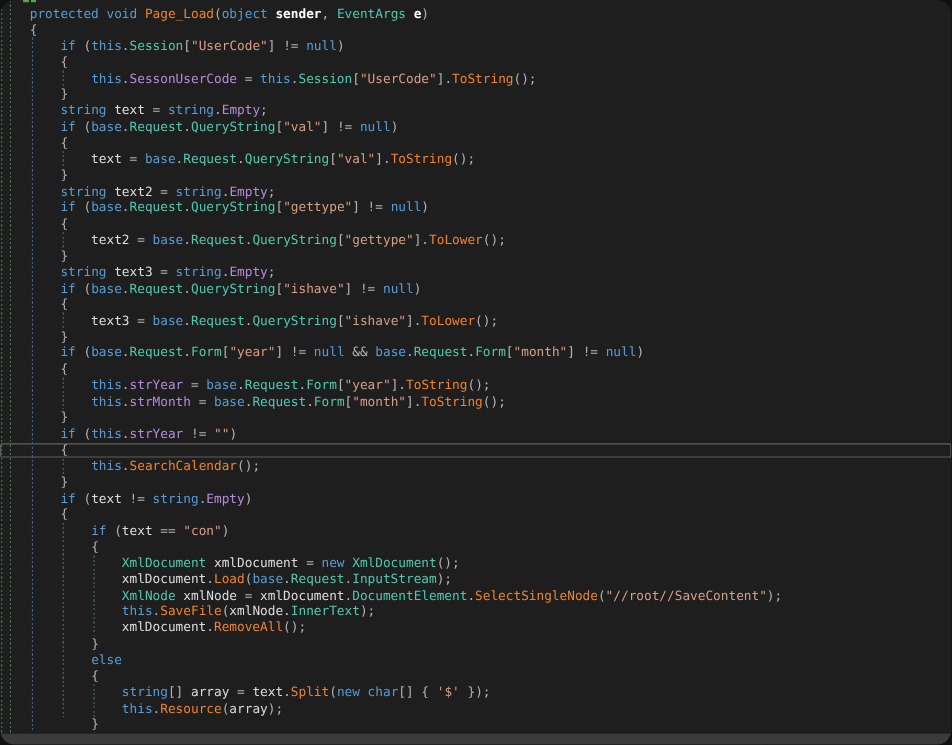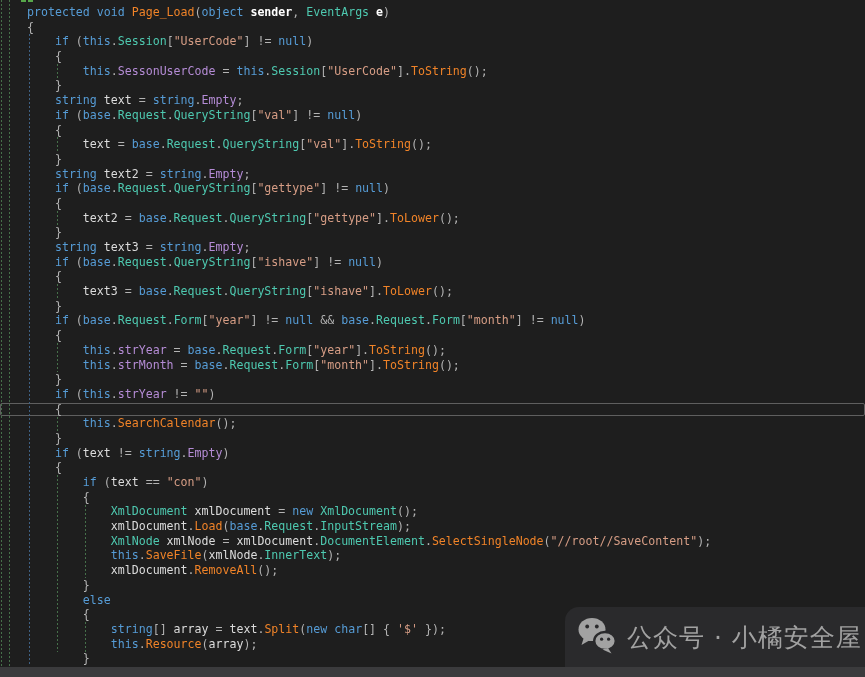--- a/index.html
+++ b/index.html
@@ -1,17 +1,17 @@
 <!DOCTYPE html>
 <html><head>
 <meta charset="utf-8">
 <style>
   html,body{margin:0;padding:0;background:#111;}
   .screen{position:relative;width:865px;height:677px;background:#1e1e1e;overflow:hidden;
-          font-family:"DejaVu Sans Mono",monospace;}
+          font-family:"DejaVu Sans Mono",monospace;border-radius:14px;}
   .code-area{position:absolute;left:0;top:0;right:0;bottom:10px;padding:5px 0 0 27px;
              font-size:11.6px;line-height:14.7px;white-space:pre;color:#dcdcdc;z-index:3;}
   .code-line{height:14.7px;}
   .guide{position:absolute;width:1px;z-index:2;}
   .guide-green{background:repeating-linear-gradient(180deg,#46704a 0 2px,transparent 2px 4px);}
   .guide-blue{background:repeating-linear-gradient(180deg,#3f6184 0 2px,transparent 2px 4px);}
   .current-line-box{position:absolute;left:0;right:0;height:11.5px;border:1px solid #5f5f5f;
                     border-radius:2px;z-index:1;background:transparent;}
   .comment-fragment{position:absolute;left:21px;top:0;width:14px;height:2px;
                     background:repeating-linear-gradient(90deg,#57a64a 0 5px,transparent 5px 7px);z-index:3;}
@@ -38,34 +38,15 @@
       <div class="guide guide-green" style="left: 57px; top: 284.3px; height: 14.7px;"></div>
       <div class="guide guide-green" style="left: 57px; top: 343.1px; height: 29.4px;"></div>
       <div class="guide guide-green" style="left: 57px; top: 416.6px; height: 14.7px;"></div>
       <div class="guide guide-green" style="left: 57px; top: 475.4px; height: 176.4px;"></div>
       <div class="guide guide-green" style="left: 85px; top: 504.8px; height: 73.5px;"></div>
       <div class="guide guide-green" style="left: 85px; top: 622.4px; height: 29.4px;"></div>
     </div>
   <div class="current-line-box" id="current-line-box" style="top: 402.9px;"></div>
   <div class="code-area" id="code-area"><div class="code-line"><span style="color: rgb(86, 156, 214);">protected</span><span style="color: rgb(220, 220, 220);"> </span><span style="color: rgb(86, 156, 214);">void</span><span style="color: rgb(220, 220, 220);"> </span><span style="color: rgb(240, 131, 40);">Page_Load</span><span style="color: rgb(180, 180, 180);">(</span><span style="color: rgb(86, 156, 214);">object</span><span style="color: rgb(220, 220, 220);"> </span><span style="color: rgb(255, 255, 255); font-weight: bold;">sender</span><span style="color: rgb(180, 180, 180);">, </span><span style="color: rgb(78, 201, 176);">EventArgs</span><span style="color: rgb(220, 220, 220);"> </span><span style="color: rgb(255, 255, 255); font-weight: bold;">e</span><span style="color: rgb(180, 180, 180);">)</span></div><div class="code-line"><span style="color: rgb(180, 180, 180);">{</span></div><div class="code-line"><span style="color: rgb(220, 220, 220);">    </span><span style="color: rgb(86, 156, 214);">if</span><span style="color: rgb(180, 180, 180);"> (</span><span style="color: rgb(86, 156, 214);">this</span><span style="color: rgb(180, 180, 180);">.</span><span style="color: rgb(78, 201, 176);">Session</span><span style="color: rgb(180, 180, 180);">[</span><span style="color: rgb(214, 157, 133);">"UserCode"</span><span style="color: rgb(180, 180, 180);">] != </span><span style="color: rgb(86, 156, 214);">null</span><span style="color: rgb(180, 180, 180);">)</span></div><div class="code-line"><span style="color: rgb(220, 220, 220);">    </span><span style="color: rgb(180, 180, 180);">{</span></div><div class="code-line"><span style="color: rgb(220, 220, 220);">        </span><span style="color: rgb(86, 156, 214);">this</span><span style="color: rgb(180, 180, 180);">.</span><span style="color: rgb(181, 140, 214);">SessonUserCode</span><span style="color: rgb(180, 180, 180);"> = </span><span style="color: rgb(86, 156, 214);">this</span><span style="color: rgb(180, 180, 180);">.</span><span style="color: rgb(78, 201, 176);">Session</span><span style="color: rgb(180, 180, 180);">[</span><span style="color: rgb(214, 157, 133);">"UserCode"</span><span style="color: rgb(180, 180, 180);">].</span><span style="color: rgb(240, 131, 40);">ToString</span><span style="color: rgb(180, 180, 180);">();</span></div><div class="code-line"><span style="color: rgb(220, 220, 220);">    </span><span style="color: rgb(180, 180, 180);">}</span></div><div class="code-line"><span style="color: rgb(220, 220, 220);">    </span><span style="color: rgb(86, 156, 214);">string</span><span style="color: rgb(220, 220, 220);"> text </span><span style="color: rgb(180, 180, 180);">= </span><span style="color: rgb(86, 156, 214);">string</span><span style="color: rgb(180, 180, 180);">.</span><span style="color: rgb(181, 140, 214);">Empty</span><span style="color: rgb(180, 180, 180);">;</span></div><div class="code-line"><span style="color: rgb(220, 220, 220);">    </span><span style="color: rgb(86, 156, 214);">if</span><span style="color: rgb(180, 180, 180);"> (</span><span style="color: rgb(86, 156, 214);">base</span><span style="color: rgb(180, 180, 180);">.</span><span style="color: rgb(78, 201, 176);">Request</span><span style="color: rgb(180, 180, 180);">.</span><span style="color: rgb(78, 201, 176);">QueryString</span><span style="color: rgb(180, 180, 180);">[</span><span style="color: rgb(214, 157, 133);">"val"</span><span style="color: rgb(180, 180, 180);">] != </span><span style="color: rgb(86, 156, 214);">null</span><span style="color: rgb(180, 180, 180);">)</span></div><div class="code-line"><span style="color: rgb(220, 220, 220);">    </span><span style="color: rgb(180, 180, 180);">{</span></div><div class="code-line"><span style="color: rgb(220, 220, 220);">        text </span><span style="color: rgb(180, 180, 180);">= </span><span style="color: rgb(86, 156, 214);">base</span><span style="color: rgb(180, 180, 180);">.</span><span style="color: rgb(78, 201, 176);">Request</span><span style="color: rgb(180, 180, 180);">.</span><span style="color: rgb(78, 201, 176);">QueryString</span><span style="color: rgb(180, 180, 180);">[</span><span style="color: rgb(214, 157, 133);">"val"</span><span style="color: rgb(180, 180, 180);">].</span><span style="color: rgb(240, 131, 40);">ToString</span><span style="color: rgb(180, 180, 180);">();</span></div><div class="code-line"><span style="color: rgb(220, 220, 220);">    </span><span style="color: rgb(180, 180, 180);">}</span></div><div class="code-line"><span style="color: rgb(220, 220, 220);">    </span><span style="color: rgb(86, 156, 214);">string</span><span style="color: rgb(220, 220, 220);"> text2 </span><span style="color: rgb(180, 180, 180);">= </span><span style="color: rgb(86, 156, 214);">string</span><span style="color: rgb(180, 180, 180);">.</span><span style="color: rgb(181, 140, 214);">Empty</span><span style="color: rgb(180, 180, 180);">;</span></div><div class="code-line"><span style="color: rgb(220, 220, 220);">    </span><span style="color: rgb(86, 156, 214);">if</span><span style="color: rgb(180, 180, 180);"> (</span><span style="color: rgb(86, 156, 214);">base</span><span style="color: rgb(180, 180, 180);">.</span><span style="color: rgb(78, 201, 176);">Request</span><span style="color: rgb(180, 180, 180);">.</span><span style="color: rgb(78, 201, 176);">QueryString</span><span style="color: rgb(180, 180, 180);">[</span><span style="color: rgb(214, 157, 133);">"gettype"</span><span style="color: rgb(180, 180, 180);">] != </span><span style="color: rgb(86, 156, 214);">null</span><span style="color: rgb(180, 180, 180);">)</span></div><div class="code-line"><span style="color: rgb(220, 220, 220);">    </span><span style="color: rgb(180, 180, 180);">{</span></div><div class="code-line"><span style="color: rgb(220, 220, 220);">        text2 </span><span style="color: rgb(180, 180, 180);">= </span><span style="color: rgb(86, 156, 214);">base</span><span style="color: rgb(180, 180, 180);">.</span><span style="color: rgb(78, 201, 176);">Request</span><span style="color: rgb(180, 180, 180);">.</span><span style="color: rgb(78, 201, 176);">QueryString</span><span style="color: rgb(180, 180, 180);">[</span><span style="color: rgb(214, 157, 133);">"gettype"</span><span style="color: rgb(180, 180, 180);">].</span><span style="color: rgb(240, 131, 40);">ToLower</span><span style="color: rgb(180, 180, 180);">();</span></div><div class="code-line"><span style="color: rgb(220, 220, 220);">    </span><span style="color: rgb(180, 180, 180);">}</span></div><div class="code-line"><span style="color: rgb(220, 220, 220);">    </span><span style="color: rgb(86, 156, 214);">string</span><span style="color: rgb(220, 220, 220);"> text3 </span><span style="color: rgb(180, 180, 180);">= </span><span style="color: rgb(86, 156, 214);">string</span><span style="color: rgb(180, 180, 180);">.</span><span style="color: rgb(181, 140, 214);">Empty</span><span style="color: rgb(180, 180, 180);">;</span></div><div class="code-line"><span style="color: rgb(220, 220, 220);">    </span><span style="color: rgb(86, 156, 214);">if</span><span style="color: rgb(180, 180, 180);"> (</span><span style="color: rgb(86, 156, 214);">base</span><span style="color: rgb(180, 180, 180);">.</span><span style="color: rgb(78, 201, 176);">Request</span><span style="color: rgb(180, 180, 180);">.</span><span style="color: rgb(78, 201, 176);">QueryString</span><span style="color: rgb(180, 180, 180);">[</span><span style="color: rgb(214, 157, 133);">"ishave"</span><span style="color: rgb(180, 180, 180);">] != </span><span style="color: rgb(86, 156, 214);">null</span><span style="color: rgb(180, 180, 180);">)</span></div><div class="code-line"><span style="color: rgb(220, 220, 220);">    </span><span style="color: rgb(180, 180, 180);">{</span></div><div class="code-line"><span style="color: rgb(220, 220, 220);">        text3 </span><span style="color: rgb(180, 180, 180);">= </span><span style="color: rgb(86, 156, 214);">base</span><span style="color: rgb(180, 180, 180);">.</span><span style="color: rgb(78, 201, 176);">Request</span><span style="color: rgb(180, 180, 180);">.</span><span style="color: rgb(78, 201, 176);">QueryString</span><span style="color: rgb(180, 180, 180);">[</span><span style="color: rgb(214, 157, 133);">"ishave"</span><span style="color: rgb(180, 180, 180);">].</span><span style="color: rgb(240, 131, 40);">ToLower</span><span style="color: rgb(180, 180, 180);">();</span></div><div class="code-line"><span style="color: rgb(220, 220, 220);">    </span><span style="color: rgb(180, 180, 180);">}</span></div><div class="code-line"><span style="color: rgb(220, 220, 220);">    </span><span style="color: rgb(86, 156, 214);">if</span><span style="color: rgb(180, 180, 180);"> (</span><span style="color: rgb(86, 156, 214);">base</span><span style="color: rgb(180, 180, 180);">.</span><span style="color: rgb(78, 201, 176);">Request</span><span style="color: rgb(180, 180, 180);">.</span><span style="color: rgb(78, 201, 176);">Form</span><span style="color: rgb(180, 180, 180);">[</span><span style="color: rgb(214, 157, 133);">"year"</span><span style="color: rgb(180, 180, 180);">] != </span><span style="color: rgb(86, 156, 214);">null</span><span style="color: rgb(180, 180, 180);"> &amp;&amp; </span><span style="color: rgb(86, 156, 214);">base</span><span style="color: rgb(180, 180, 180);">.</span><span style="color: rgb(78, 201, 176);">Request</span><span style="color: rgb(180, 180, 180);">.</span><span style="color: rgb(78, 201, 176);">Form</span><span style="color: rgb(180, 180, 180);">[</span><span style="color: rgb(214, 157, 133);">"month"</span><span style="color: rgb(180, 180, 180);">] != </span><span style="color: rgb(86, 156, 214);">null</span><span style="color: rgb(180, 180, 180);">)</span></div><div class="code-line"><span style="color: rgb(220, 220, 220);">    </span><span style="color: rgb(180, 180, 180);">{</span></div><div class="code-line"><span style="color: rgb(220, 220, 220);">        </span><span style="color: rgb(86, 156, 214);">this</span><span style="color: rgb(180, 180, 180);">.</span><span style="color: rgb(181, 140, 214);">strYear</span><span style="color: rgb(180, 180, 180);"> = </span><span style="color: rgb(86, 156, 214);">base</span><span style="color: rgb(180, 180, 180);">.</span><span style="color: rgb(78, 201, 176);">Request</span><span style="color: rgb(180, 180, 180);">.</span><span style="color: rgb(78, 201, 176);">Form</span><span style="color: rgb(180, 180, 180);">[</span><span style="color: rgb(214, 157, 133);">"year"</span><span style="color: rgb(180, 180, 180);">].</span><span style="color: rgb(240, 131, 40);">ToString</span><span style="color: rgb(180, 180, 180);">();</span></div><div class="code-line"><span style="color: rgb(220, 220, 220);">        </span><span style="color: rgb(86, 156, 214);">this</span><span style="color: rgb(180, 180, 180);">.</span><span style="color: rgb(181, 140, 214);">strMonth</span><span style="color: rgb(180, 180, 180);"> = </span><span style="color: rgb(86, 156, 214);">base</span><span style="color: rgb(180, 180, 180);">.</span><span style="color: rgb(78, 201, 176);">Request</span><span style="color: rgb(180, 180, 180);">.</span><span style="color: rgb(78, 201, 176);">Form</span><span style="color: rgb(180, 180, 180);">[</span><span style="color: rgb(214, 157, 133);">"month"</span><span style="color: rgb(180, 180, 180);">].</span><span style="color: rgb(240, 131, 40);">ToString</span><span style="color: rgb(180, 180, 180);">();</span></div><div class="code-line"><span style="color: rgb(220, 220, 220);">    </span><span style="color: rgb(180, 180, 180);">}</span></div><div class="code-line"><span style="color: rgb(220, 220, 220);">    </span><span style="color: rgb(86, 156, 214);">if</span><span style="color: rgb(180, 180, 180);"> (</span><span style="color: rgb(86, 156, 214);">this</span><span style="color: rgb(180, 180, 180);">.</span><span style="color: rgb(181, 140, 214);">strYear</span><span style="color: rgb(180, 180, 180);"> != </span><span style="color: rgb(214, 157, 133);">""</span><span style="color: rgb(180, 180, 180);">)</span></div><div class="code-line"><span style="color: rgb(220, 220, 220);">    </span><span style="color: rgb(180, 180, 180);">{</span></div><div class="code-line"><span style="color: rgb(220, 220, 220);">        </span><span style="color: rgb(86, 156, 214);">this</span><span style="color: rgb(180, 180, 180);">.</span><span style="color: rgb(240, 131, 40);">SearchCalendar</span><span style="color: rgb(180, 180, 180);">();</span></div><div class="code-line"><span style="color: rgb(220, 220, 220);">    </span><span style="color: rgb(180, 180, 180);">}</span></div><div class="code-line"><span style="color: rgb(220, 220, 220);">    </span><span style="color: rgb(86, 156, 214);">if</span><span style="color: rgb(180, 180, 180);"> (</span><span style="color: rgb(220, 220, 220);">text</span><span style="color: rgb(180, 180, 180);"> != </span><span style="color: rgb(86, 156, 214);">string</span><span style="color: rgb(180, 180, 180);">.</span><span style="color: rgb(181, 140, 214);">Empty</span><span style="color: rgb(180, 180, 180);">)</span></div><div class="code-line"><span style="color: rgb(220, 220, 220);">    </span><span style="color: rgb(180, 180, 180);">{</span></div><div class="code-line"><span style="color: rgb(220, 220, 220);">        </span><span style="color: rgb(86, 156, 214);">if</span><span style="color: rgb(180, 180, 180);"> (</span><span style="color: rgb(220, 220, 220);">text</span><span style="color: rgb(180, 180, 180);"> == </span><span style="color: rgb(214, 157, 133);">"con"</span><span style="color: rgb(180, 180, 180);">)</span></div><div class="code-line"><span style="color: rgb(220, 220, 220);">        </span><span style="color: rgb(180, 180, 180);">{</span></div><div class="code-line"><span style="color: rgb(220, 220, 220);">            </span><span style="color: rgb(78, 201, 176);">XmlDocument</span><span style="color: rgb(220, 220, 220);"> xmlDocument </span><span style="color: rgb(180, 180, 180);">= </span><span style="color: rgb(86, 156, 214);">new</span><span style="color: rgb(220, 220, 220);"> </span><span style="color: rgb(78, 201, 176);">XmlDocument</span><span style="color: rgb(180, 180, 180);">();</span></div><div class="code-line"><span style="color: rgb(220, 220, 220);">            xmlDocument</span><span style="color: rgb(180, 180, 180);">.</span><span style="color: rgb(240, 131, 40);">Load</span><span style="color: rgb(180, 180, 180);">(</span><span style="color: rgb(86, 156, 214);">base</span><span style="color: rgb(180, 180, 180);">.</span><span style="color: rgb(78, 201, 176);">Request</span><span style="color: rgb(180, 180, 180);">.</span><span style="color: rgb(78, 201, 176);">InputStream</span><span style="color: rgb(180, 180, 180);">);</span></div><div class="code-line"><span style="color: rgb(220, 220, 220);">            </span><span style="color: rgb(78, 201, 176);">XmlNode</span><span style="color: rgb(220, 220, 220);"> xmlNode </span><span style="color: rgb(180, 180, 180);">= </span><span style="color: rgb(220, 220, 220);">xmlDocument</span><span style="color: rgb(180, 180, 180);">.</span><span style="color: rgb(78, 201, 176);">DocumentElement</span><span style="color: rgb(180, 180, 180);">.</span><span style="color: rgb(240, 131, 40);">SelectSingleNode</span><span style="color: rgb(180, 180, 180);">(</span><span style="color: rgb(214, 157, 133);">"//root//SaveContent"</span><span style="color: rgb(180, 180, 180);">);</span></div><div class="code-line"><span style="color: rgb(220, 220, 220);">            </span><span style="color: rgb(86, 156, 214);">this</span><span style="color: rgb(180, 180, 180);">.</span><span style="color: rgb(240, 131, 40);">SaveFile</span><span style="color: rgb(180, 180, 180);">(</span><span style="color: rgb(220, 220, 220);">xmlNode</span><span style="color: rgb(180, 180, 180);">.</span><span style="color: rgb(78, 201, 176);">InnerText</span><span style="color: rgb(180, 180, 180);">);</span></div><div class="code-line"><span style="color: rgb(220, 220, 220);">            xmlDocument</span><span style="color: rgb(180, 180, 180);">.</span><span style="color: rgb(240, 131, 40);">RemoveAll</span><span style="color: rgb(180, 180, 180);">();</span></div><div class="code-line"><span style="color: rgb(220, 220, 220);">        </span><span style="color: rgb(180, 180, 180);">}</span></div><div class="code-line"><span style="color: rgb(220, 220, 220);">        </span><span style="color: rgb(86, 156, 214);">else</span></div><div class="code-line"><span style="color: rgb(220, 220, 220);">        </span><span style="color: rgb(180, 180, 180);">{</span></div><div class="code-line"><span style="color: rgb(220, 220, 220);">            </span><span style="color: rgb(86, 156, 214);">string</span><span style="color: rgb(180, 180, 180);">[] </span><span style="color: rgb(220, 220, 220);">array </span><span style="color: rgb(180, 180, 180);">= </span><span style="color: rgb(220, 220, 220);">text</span><span style="color: rgb(180, 180, 180);">.</span><span style="color: rgb(240, 131, 40);">Split</span><span style="color: rgb(180, 180, 180);">(</span><span style="color: rgb(86, 156, 214);">new</span><span style="color: rgb(220, 220, 220);"> </span><span style="color: rgb(86, 156, 214);">char</span><span style="color: rgb(180, 180, 180);">[] { </span><span style="color: rgb(214, 157, 133);">'$'</span><span style="color: rgb(180, 180, 180);"> });</span></div><div class="code-line"><span style="color: rgb(220, 220, 220);">            </span><span style="color: rgb(86, 156, 214);">this</span><span style="color: rgb(180, 180, 180);">.</span><span style="color: rgb(240, 131, 40);">Resource</span><span style="color: rgb(180, 180, 180);">(</span><span style="color: rgb(220, 220, 220);">array</span><span style="color: rgb(180, 180, 180);">);</span></div><div class="code-line"><span style="color: rgb(220, 220, 220);">        </span><span style="color: rgb(180, 180, 180);">}</span></div></div>
 
-  <div class="badge">
-    <span class="badge-icon">
-      <svg width="40" height="38" viewBox="0 0 40 38">
-        <g fill="#a2a2a2">
-          <ellipse cx="15" cy="13.5" rx="13.5" ry="11.5"></ellipse>
-          <path d="M7 21 L4.5 29 L13 24 Z"></path>
-          <ellipse cx="28" cy="25" rx="10.8" ry="9" stroke="#2a2a2c" stroke-width="2.4"></ellipse>
-          <path d="M31 32 L34.5 37.5 L25.5 33.5 Z"></path>
-        </g>
-        <g fill="#2a2a2c">
-          <circle cx="10.2" cy="10.5" r="1.9"></circle>
-          <circle cx="19.8" cy="10.5" r="1.9"></circle>
-          <circle cx="24.6" cy="23.2" r="1.6"></circle>
-          <circle cx="31.6" cy="23.2" r="1.6"></circle>
-        </g>
-      </svg>
-    </span>
-    <span class="badge-text">公众号 · 小橘安全屋</span>
-  </div>
 
   <div class="bottom-strip"></div>
 </div>
 
 </body></html>

